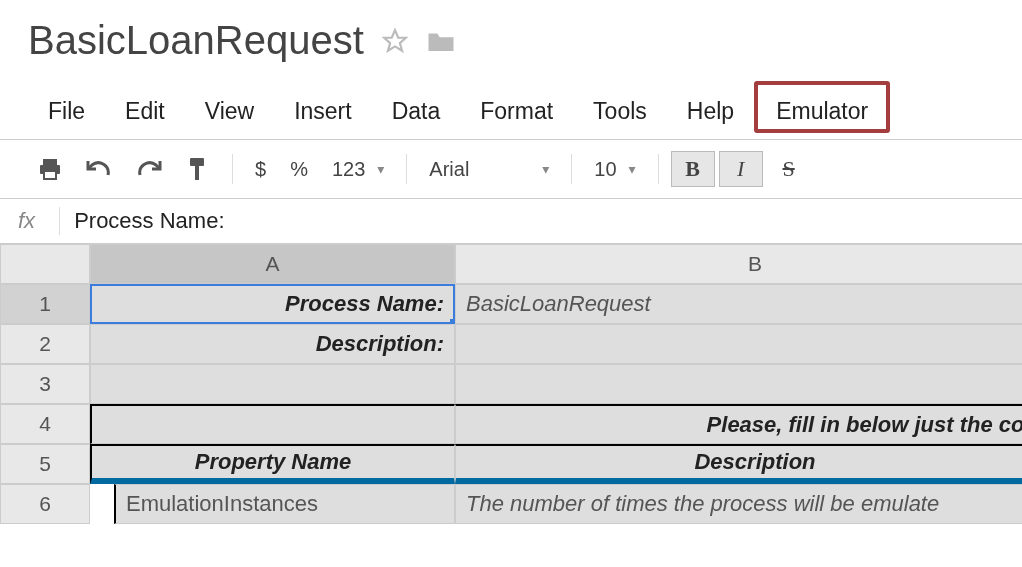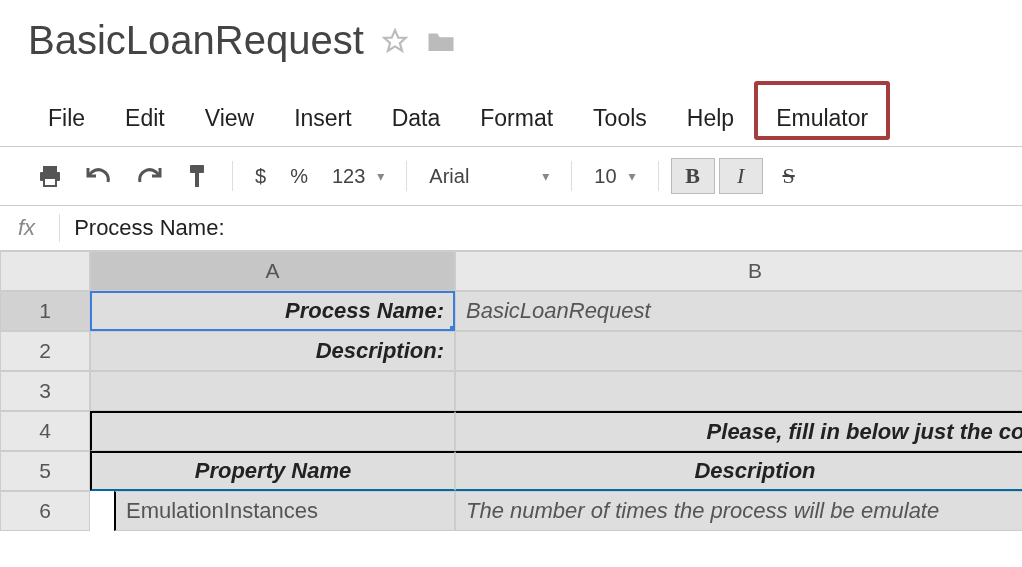--- a/index.html
+++ b/index.html
@@ -27,21 +27,21 @@
     color: #222;
     align-items: flex-end;
   }
   .menubar .menu-item {
     padding: 6px 20px 8px 20px;
     cursor: pointer;
   }
   .menubar .menu-item.highlighted {
     border: 4px solid #a43d3d;
     border-radius: 3px;
-    padding: 20px 18px 4px 18px;
+    padding: 13px 18px 4px 18px;
   }
 
   .toolbar {
     border-top: 1px solid #ccc;
     border-bottom: 1px solid #ccc;
     background: #fff;
     display: flex;
     align-items: center;
     padding: 10px 28px;
     gap: 4px;
@@ -141,21 +141,21 @@
     position: relative;
   }
   .cell.selected::after {
     content: "";
     position: absolute;
     right: -3px; bottom: -3px;
     width: 7px; height: 7px;
     background: #3b7ddd;
   }
   .cell.thick-top { border-top: 2px solid #000; }
-  .cell.thick-bottom { border-bottom: 2px solid #0369a1; }
+  .cell.thick-bottom { border-bottom: 6px solid #0369a1; }
   .cell.thick-left { border-left: 2px solid #000; }
 </style>
 </head>
 <body>
 
 <div class="header">
   <div class="title-row">
     <span class="doc-title">BasicLoanRequest</span>
     <span class="star-icon">
       <svg width="26" height="26" viewBox="0 0 24 24" fill="none" stroke="#bbb" stroke-width="2">

